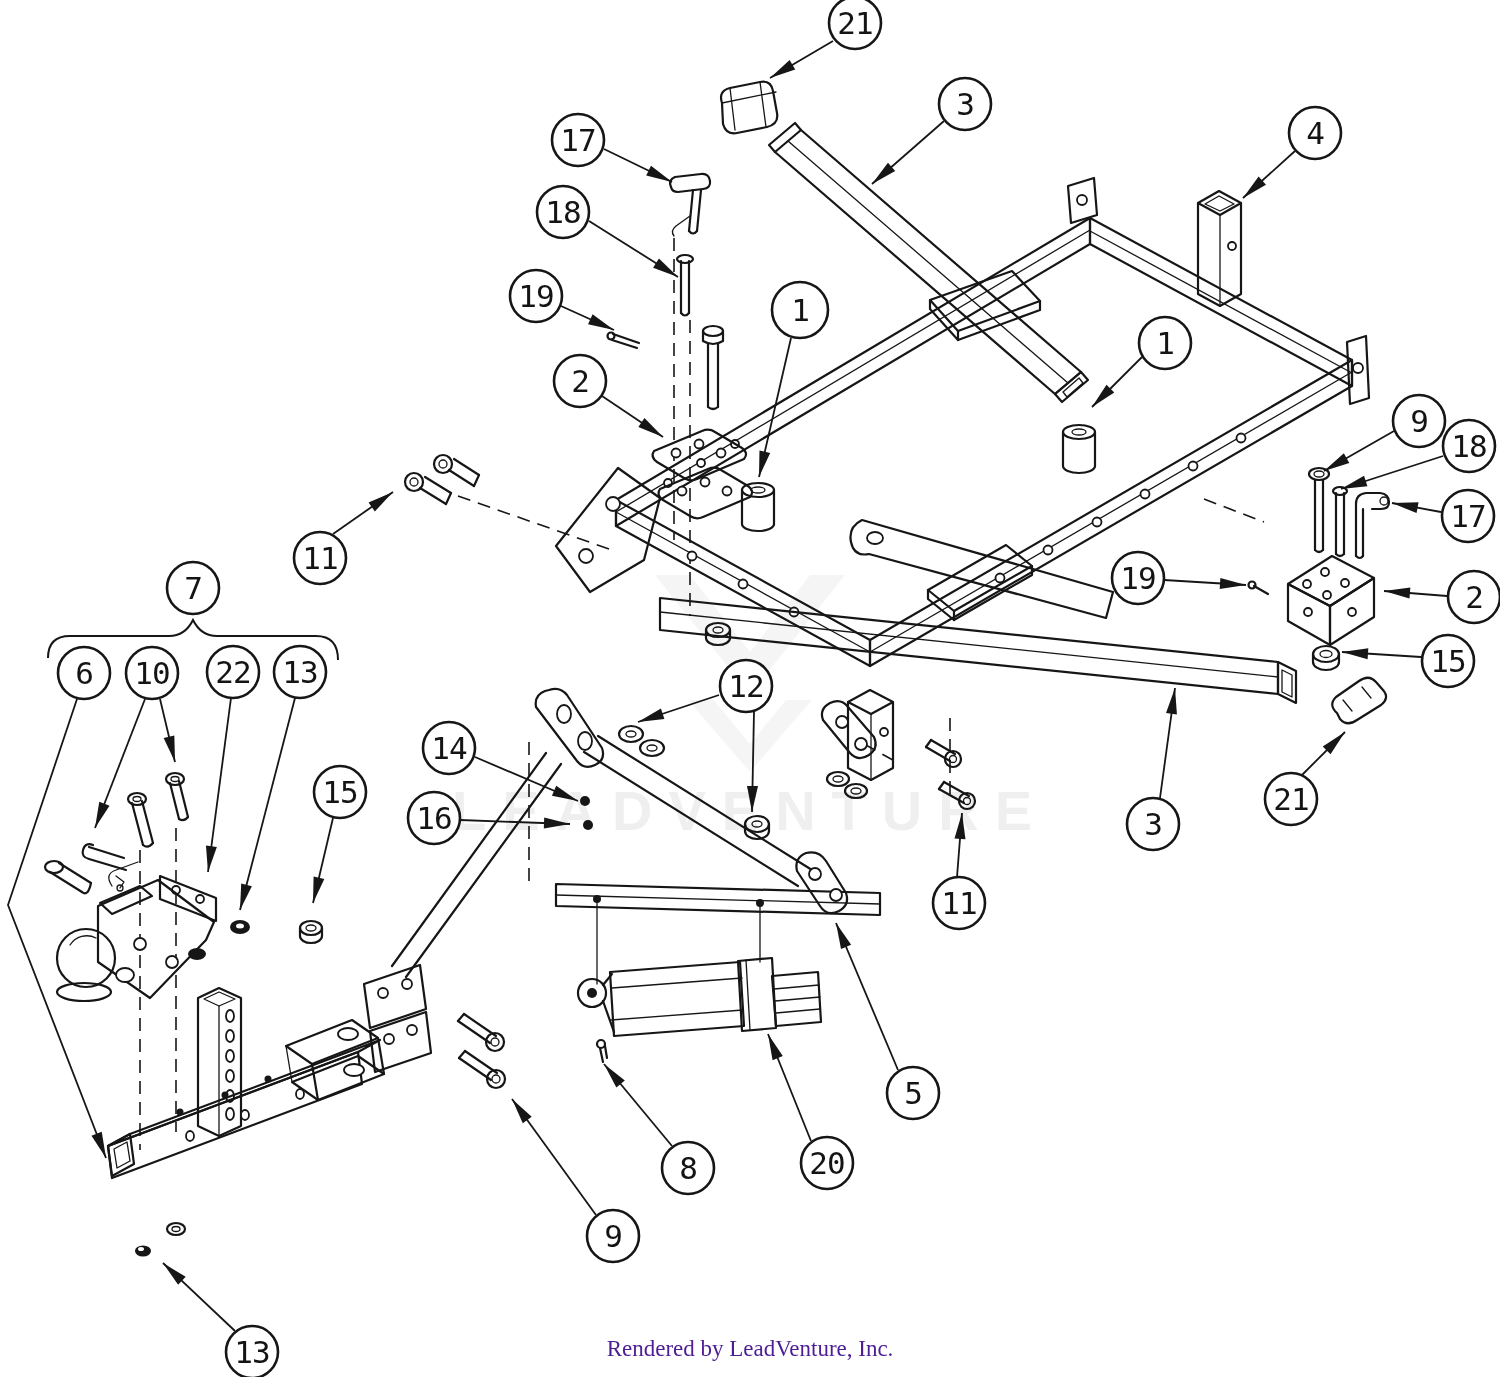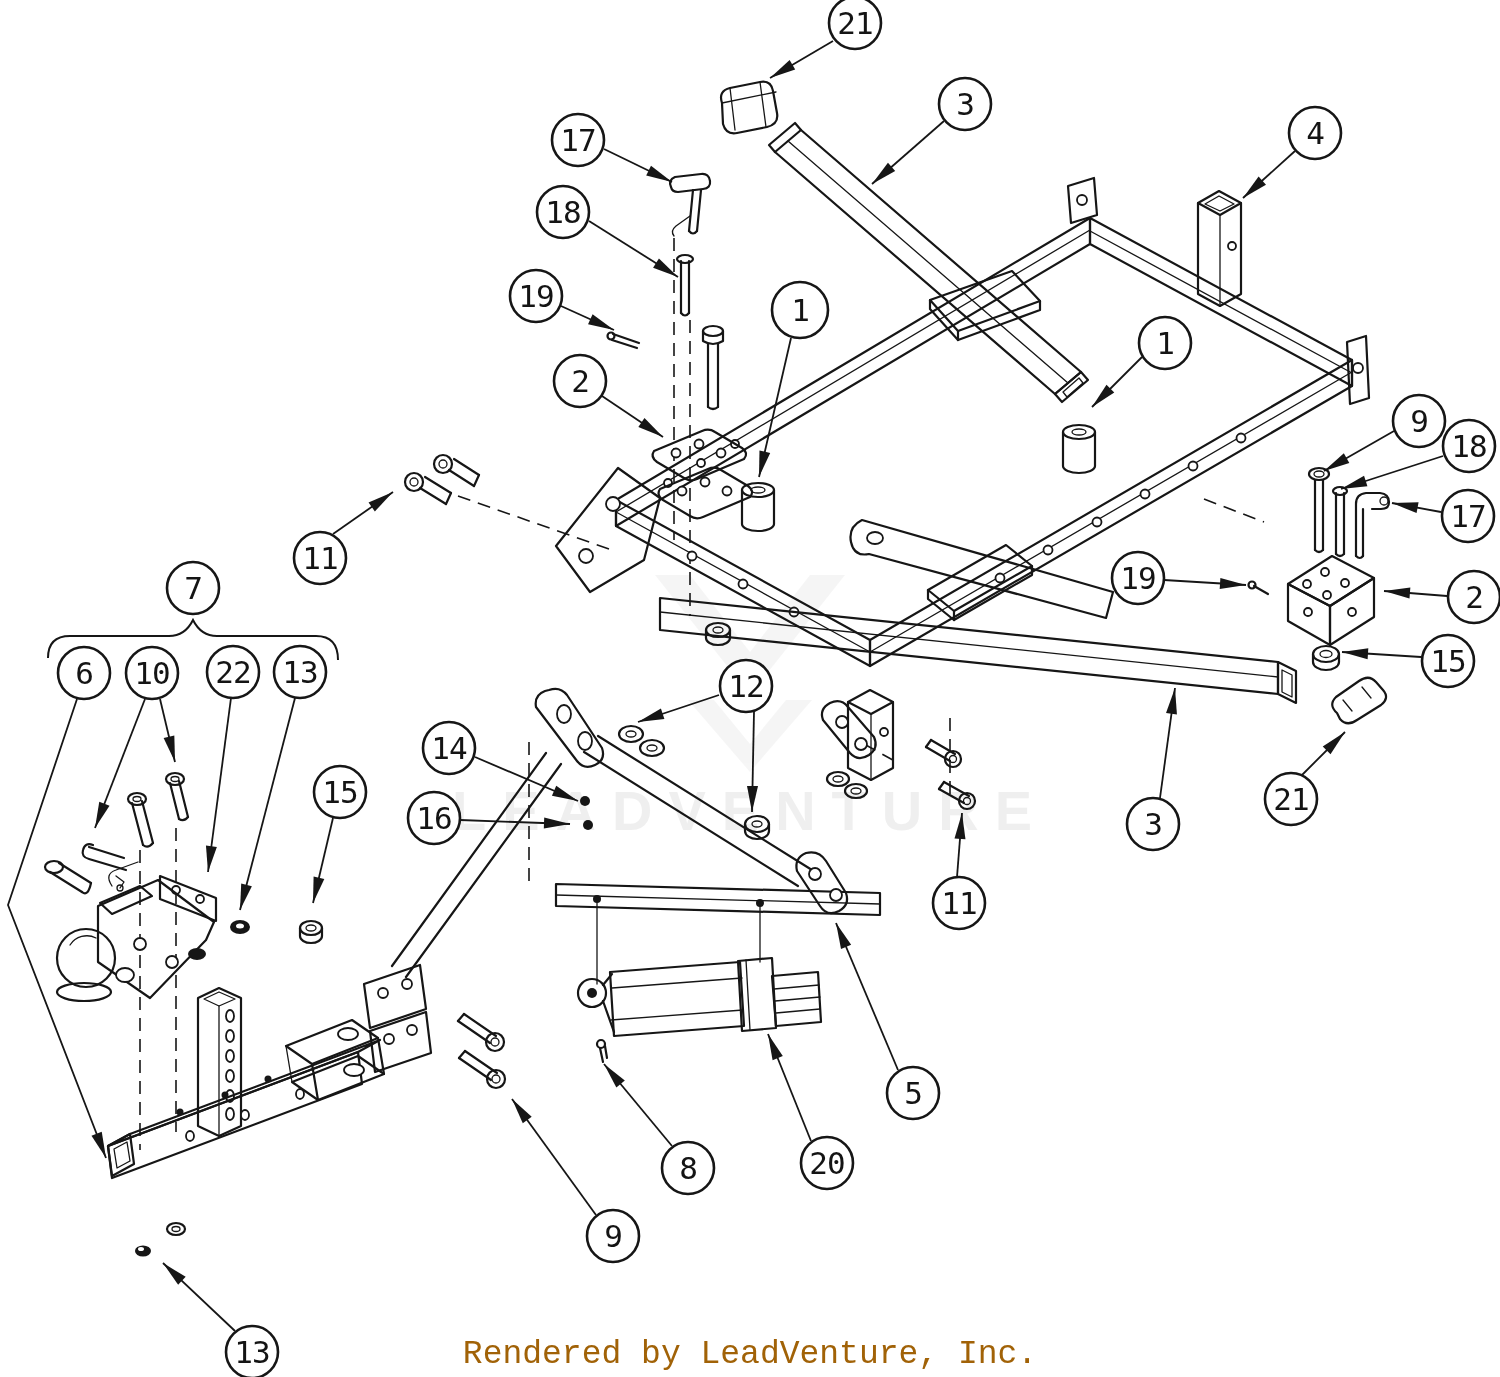--- a/index.html
+++ b/index.html
@@ -3,21 +3,21 @@
 <meta charset="utf-8">
 <style>
   html,body{margin:0;padding:0;background:#fff;}
   .page{position:relative;width:1500px;height:1377px;background:#ffffff;overflow:hidden;
         font-family:"Liberation Sans",sans-serif;}
   svg{position:absolute;left:0;top:0;}
   .balloon-num{font-family:"DejaVu Sans Mono",monospace;font-size:31px;fill:#141414;letter-spacing:-1px;}
   .watermark-text{font-family:"Liberation Sans",sans-serif;font-weight:bold;font-size:56px;
         letter-spacing:16px;fill:#8a8a8a;opacity:0.13;}
   .footer{position:absolute;left:50%;top:1336px;transform:translateX(-50%);
-        font-family:Liberation Mono, monospace;font-size:33px;color:#a16207;white-space:nowrap;}
+        font-family:Liberation Serif, serif;font-size:23px;color:#4c1d95;white-space:nowrap;}
   .ln{stroke:#161616;fill:none;stroke-width:2.2;stroke-linejoin:round;stroke-linecap:round;}
   .thin{stroke:#161616;fill:none;stroke-width:1.3;stroke-linejoin:round;stroke-linecap:round;}
   .hole{fill:#fff;stroke:#161616;stroke-width:1.8;}
   .dot{fill:#161616;stroke:none;}
   .dash{stroke:#161616;fill:none;stroke-width:1.6;stroke-dasharray:13 8;}
 </style>
 </head>
 <body>
 
 <div class="page">

